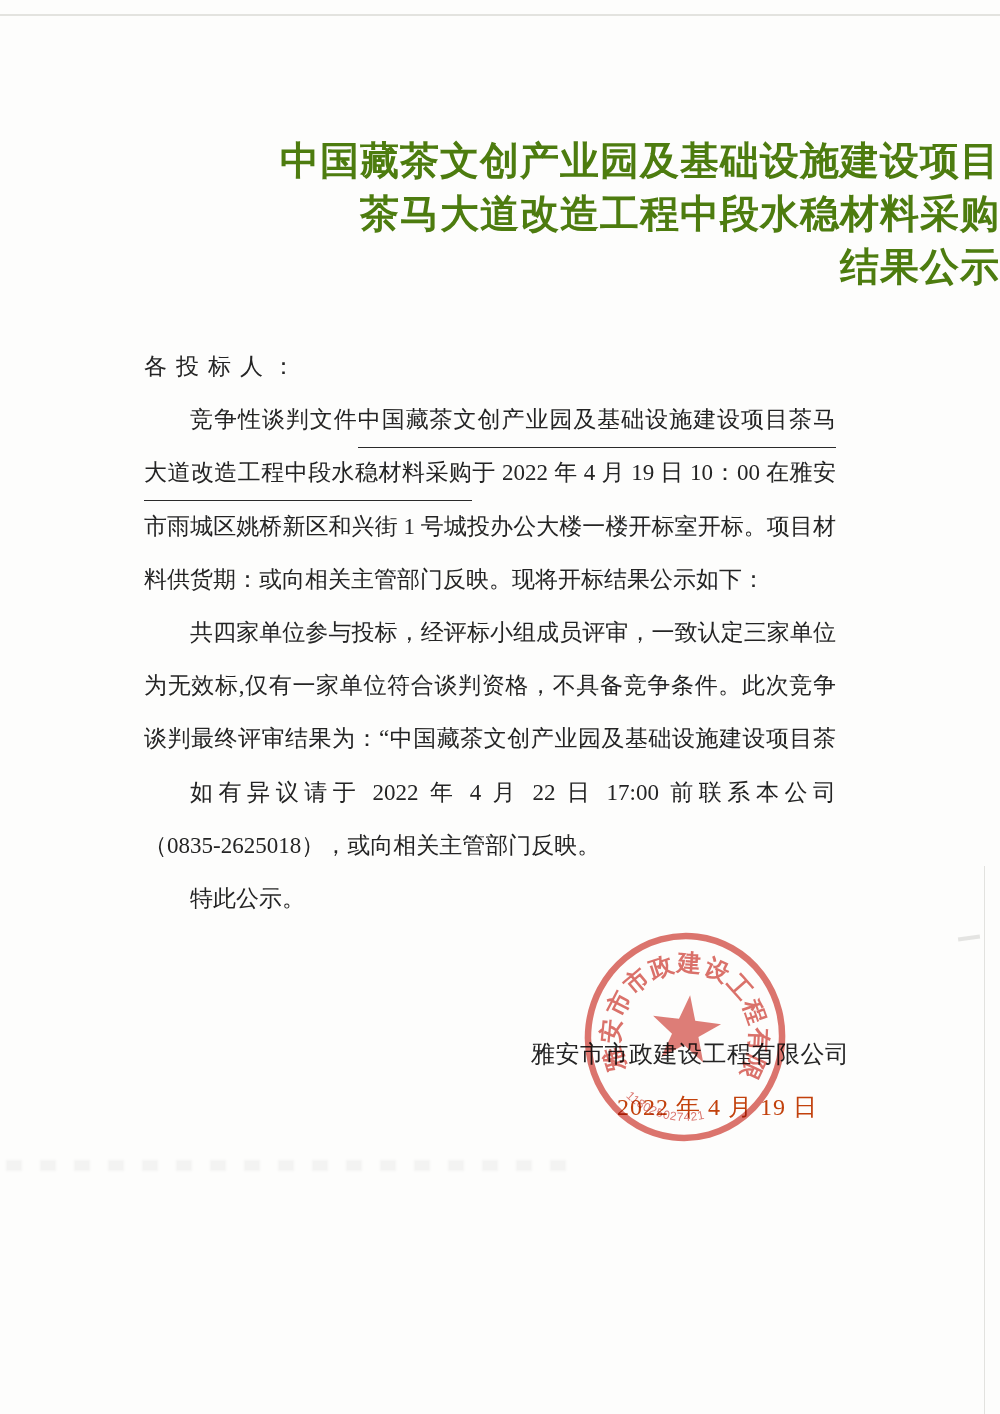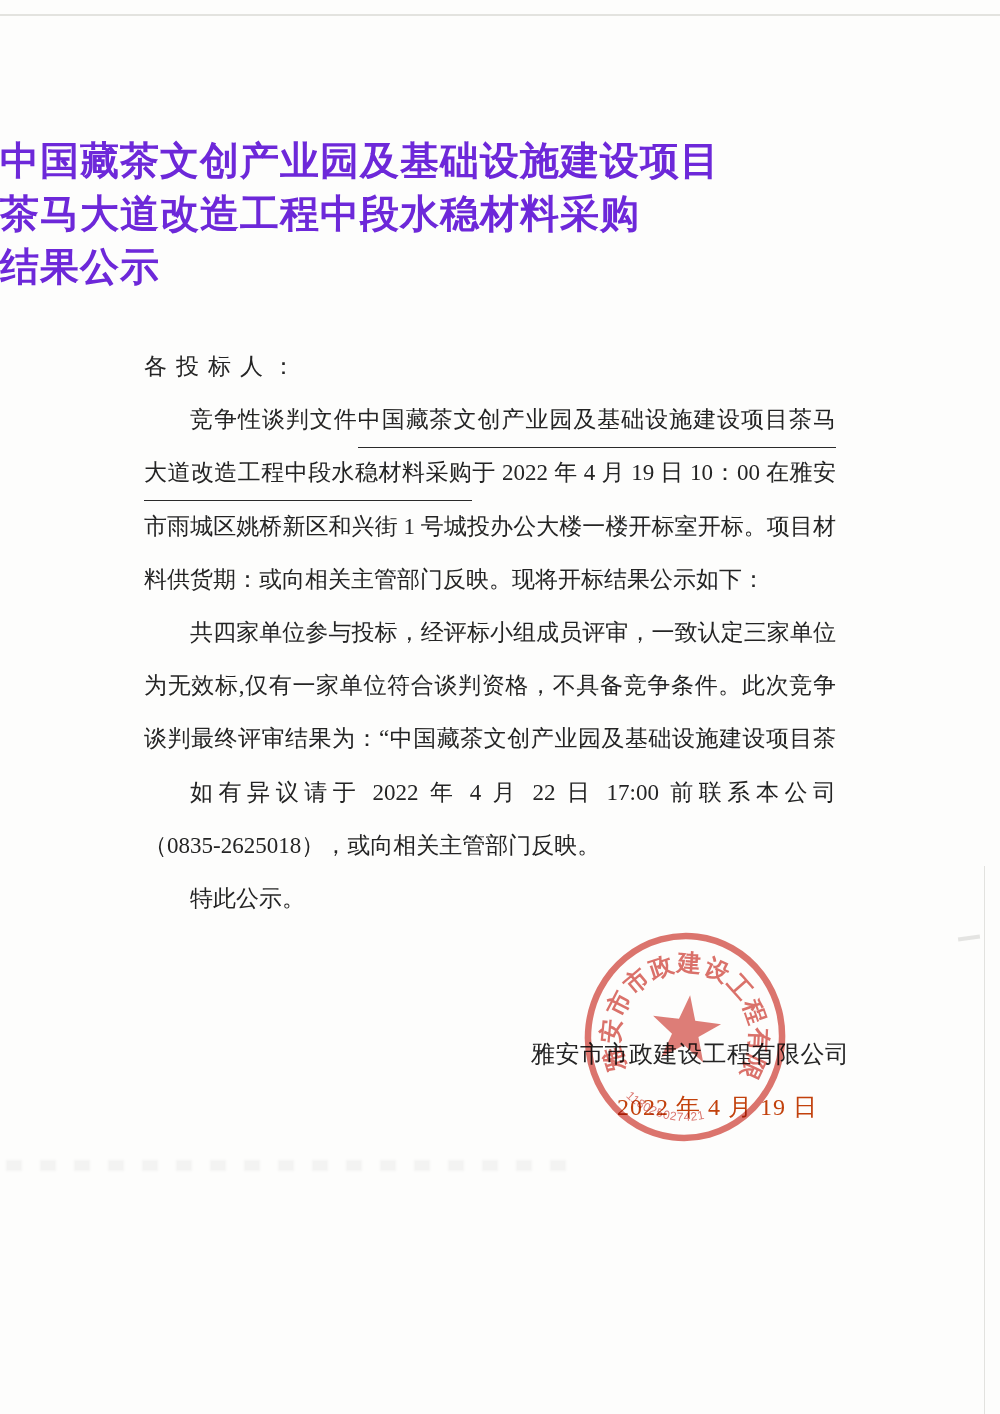--- a/index.html
+++ b/index.html
@@ -26,24 +26,24 @@
       rgba(150,150,150,.22) 0 16px, rgba(150,150,150,0) 16px 34px);
     filter:blur(1px);opacity:.45;
   }
   .scan-smudge{
     position:absolute;left:958px;top:936px;width:22px;height:4px;
     background:#cfcfcc;opacity:.55;transform:rotate(-8deg);
   }
   
   .title-block{
     position:absolute;left:0;top:134px;width:1000px;
-    text-align:left;
+    text-align:right;
     font-family:"Liberation Sans","DejaVu Sans",sans-serif;
     font-weight:bold;font-size:39px;line-height:53px;
-    letter-spacing:1px;color:#6d28d9;
+    letter-spacing:1px;color:#4d7c0f;
   }
   
   .body-block{
     position:absolute;left:144px;top:340px;width:692px;
     font-size:23px;line-height:53.2px;color:#242424;
   }
   .line{white-space:normal;}
   .line.just{text-align:justify;text-align-last:justify;text-justify:inter-ideograph;}
   .line.indent{padding-left:46px;}
   .line.spaced{letter-spacing:9px;}

